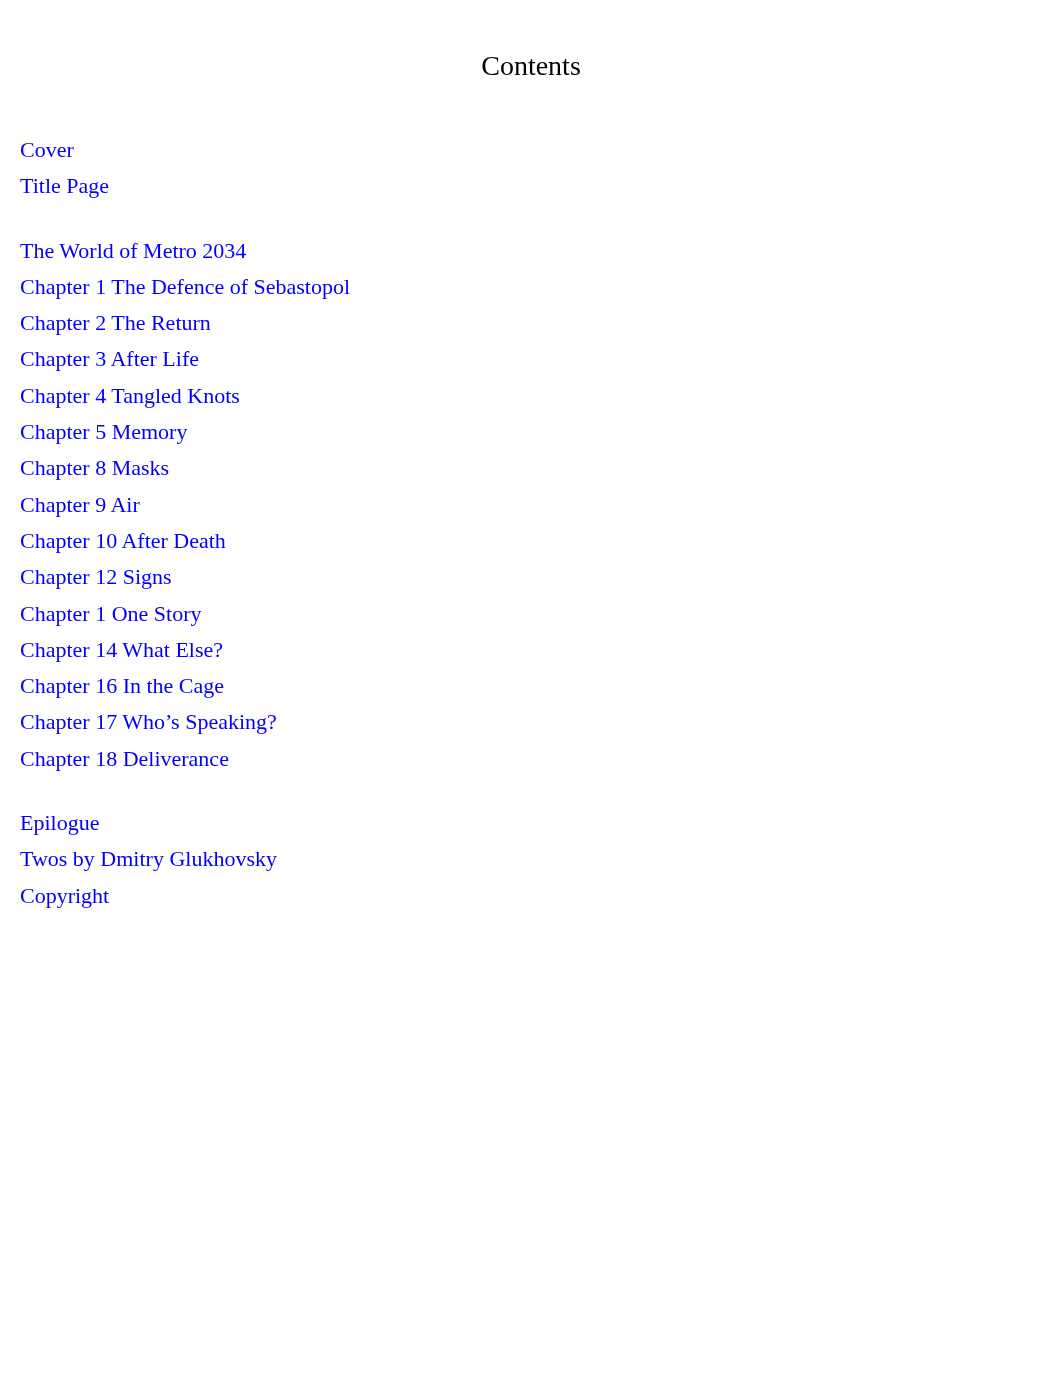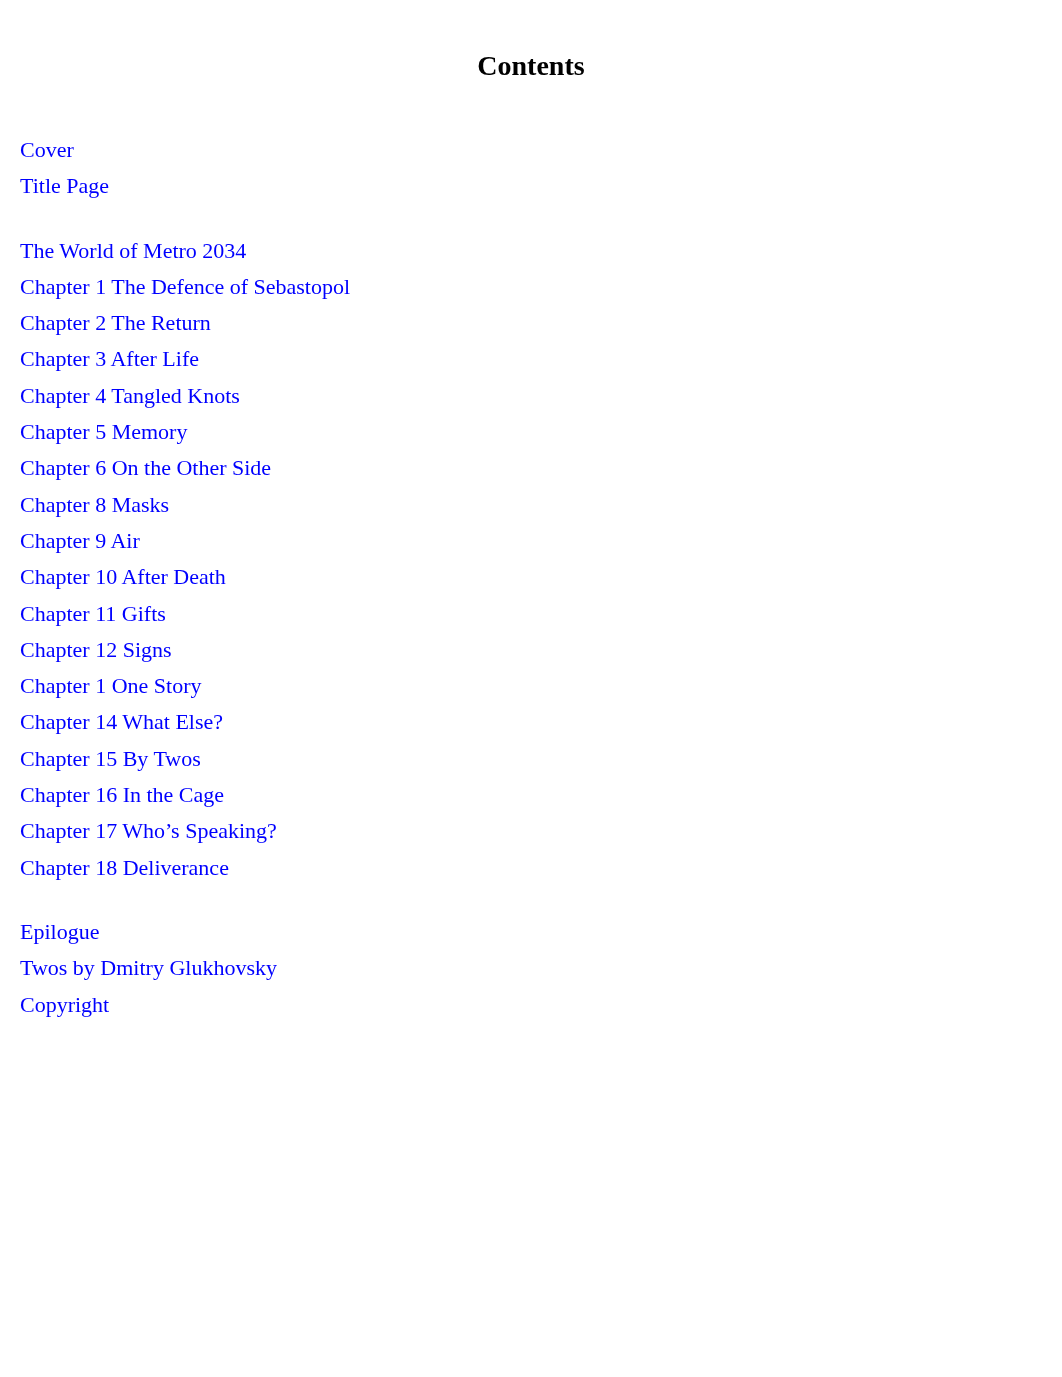--- a/index.html
+++ b/index.html
@@ -13,21 +13,21 @@
       font-family: Georgia, 'Times New Roman', serif;
       width: 1062px;
       min-height: 1377px;
       padding: 40px 20px 40px 20px;
     }
 
     .page-title {
       text-align: center;
       font-size: 28px;
       color: #000000;
-      font-weight: bold;
+      font-weight: normal;
       margin-bottom: 50px;
       margin-top: 10px;
     }
 
     .toc-list {
       list-style: none;
       padding: 0;
       margin: 0;
     }
 
@@ -74,45 +74,36 @@
     <li class="toc-item">
       <a class="toc-link" href="#">Chapter 3 After Life</a>
     </li>
     <li class="toc-item">
       <a class="toc-link" href="#">Chapter 4 Tangled Knots</a>
     </li>
     <li class="toc-item">
       <a class="toc-link" href="#">Chapter 5 Memory</a>
     </li>
     <li class="toc-item">
-      <a class="toc-link" href="#">Chapter 6 On the Other Side</a>
-    </li>
-    <li class="toc-item">
       <a class="toc-link" href="#">Chapter 8 Masks</a>
     </li>
     <li class="toc-item">
       <a class="toc-link" href="#">Chapter 9 Air</a>
     </li>
     <li class="toc-item">
       <a class="toc-link" href="#">Chapter 10 After Death</a>
     </li>
     <li class="toc-item">
-      <a class="toc-link" href="#">Chapter 11 Gifts</a>
-    </li>
-    <li class="toc-item">
       <a class="toc-link" href="#">Chapter 12 Signs</a>
     </li>
     <li class="toc-item">
       <a class="toc-link" href="#">Chapter 1 One Story</a>
     </li>
     <li class="toc-item">
       <a class="toc-link" href="#">Chapter 14 What Else?</a>
-    </li>
-    <li class="toc-item">
-      <a class="toc-link" href="#">Chapter 15 By Twos</a>
     </li>
     <li class="toc-item">
       <a class="toc-link" href="#">Chapter 16 In the Cage</a>
     </li>
     <li class="toc-item">
       <a class="toc-link" href="#">Chapter 17 Who’s Speaking?</a>
     </li>
     <li class="toc-item">
       <a class="toc-link" href="#">Chapter 18 Deliverance</a>
     </li>

